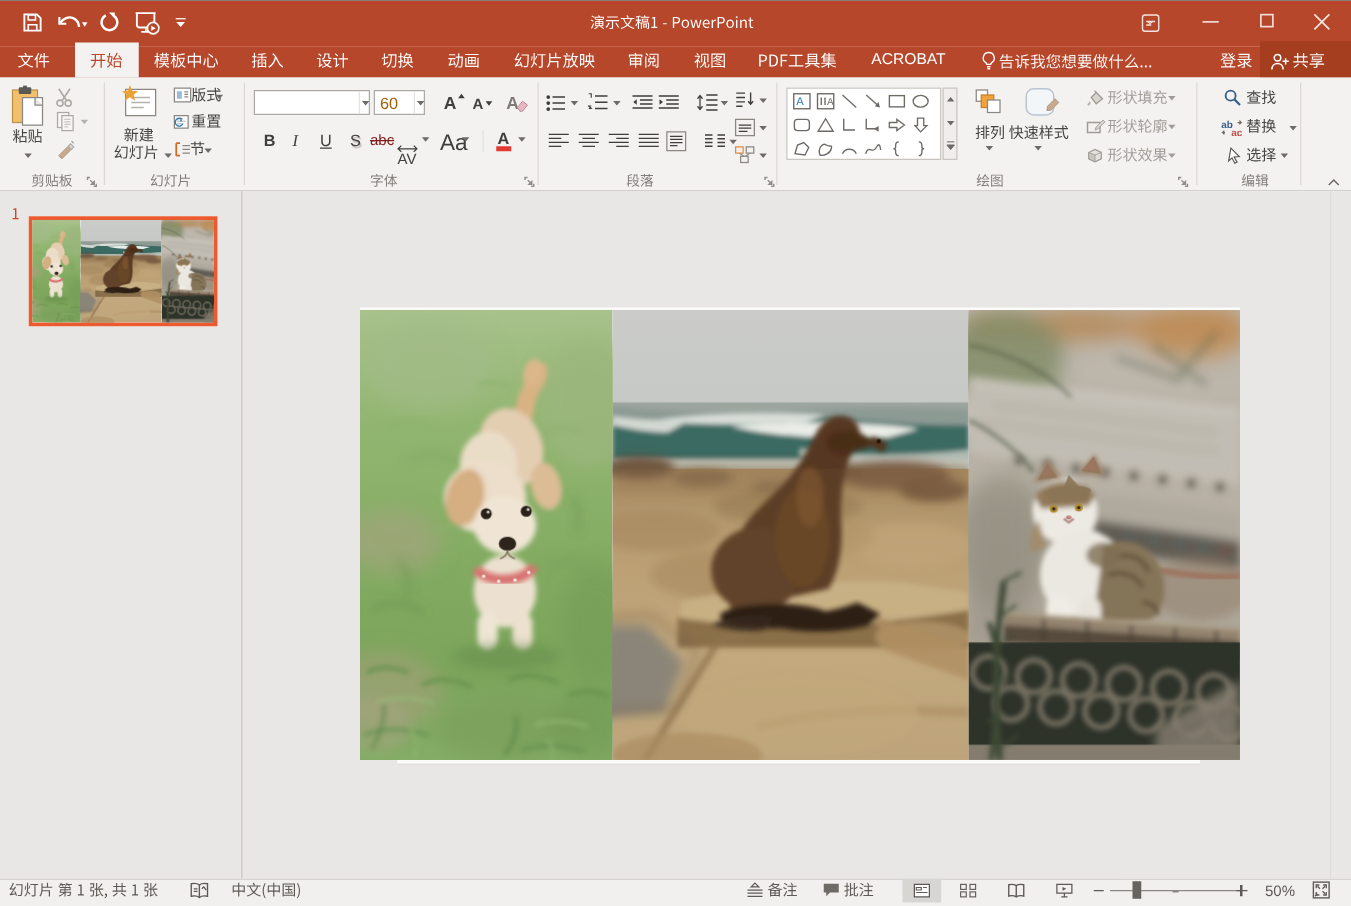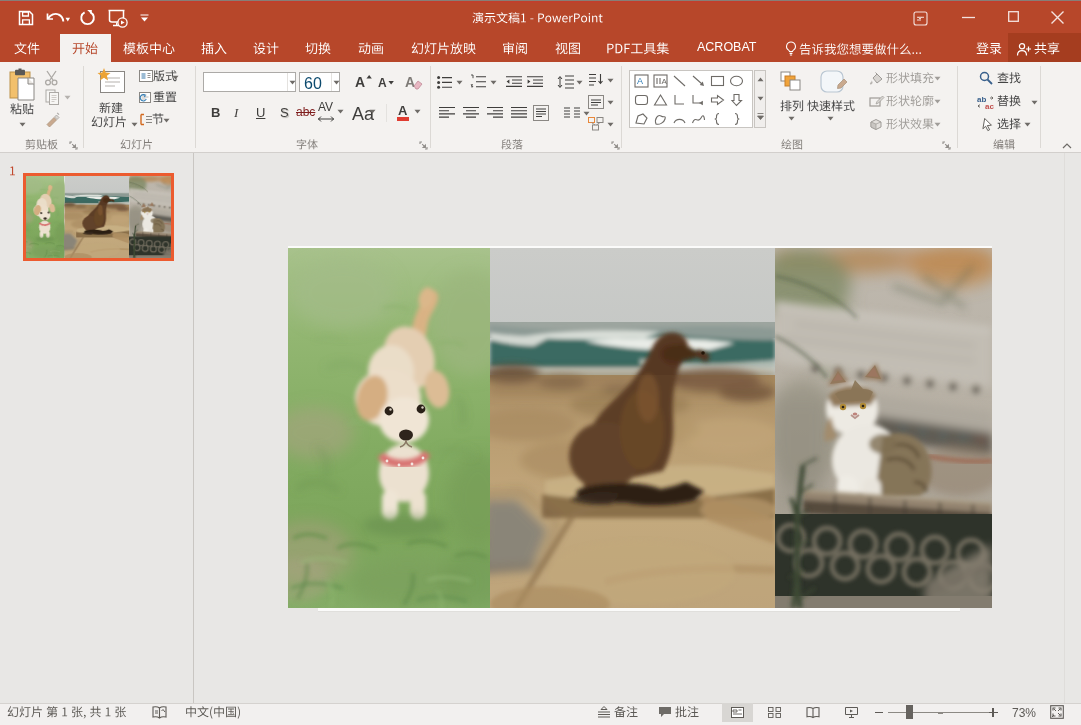--- a/index.html
+++ b/index.html
@@ -261,21 +261,21 @@
       <g transform="translate(0,9.5) scale(0.0110)">
         <path d="M476 -742L883 -742L883 -671L476 -671ZM851 -742L926 -742Q926 -742 926 -734Q926 -726 926 -716Q926 -706 926 -701Q921 -518 916 -392Q910 -266 902 -186Q895 -105 884 -61Q874 -17 858 2Q842 25 823 34Q804 43 777 46Q750 49 707 48Q664 47 619 44Q618 28 612 7Q605 -14 595 -30Q645 -26 687 -25Q729 -24 748 -24Q762 -24 772 -28Q782 -31 790 -41Q803 -55 812 -98Q822 -140 829 -220Q836 -299 841 -423Q846 -547 851 -724ZM363 -266L426 -290Q451 -242 476 -188Q500 -133 520 -82Q539 -30 549 10L481 39Q473 0 454 -52Q435 -105 412 -161Q388 -217 363 -266ZM78 -374Q76 -382 72 -396Q67 -409 62 -424Q57 -438 52 -448Q67 -452 82 -470Q97 -489 115 -518Q124 -532 143 -564Q162 -596 184 -640Q207 -685 230 -736Q252 -786 269 -837L345 -807Q316 -737 280 -666Q245 -596 206 -532Q168 -469 129 -417L129 -415Q129 -415 122 -411Q114 -407 104 -400Q94 -394 86 -387Q78 -380 78 -374ZM78 -374L77 -433L117 -457L370 -474Q367 -458 365 -439Q363 -420 363 -407Q276 -400 223 -395Q170 -390 141 -386Q112 -383 99 -380Q86 -377 78 -374ZM86 1Q84 -7 80 -20Q75 -34 70 -48Q64 -62 59 -72Q77 -78 98 -101Q120 -124 149 -162Q165 -181 195 -224Q225 -267 263 -326Q301 -384 339 -452Q377 -521 408 -590L483 -556Q433 -460 376 -368Q319 -275 258 -192Q198 -110 139 -42L139 -40Q139 -40 131 -36Q123 -32 112 -26Q102 -19 94 -12Q86 -5 86 1ZM86 1L82 -63L124 -91L468 -148Q466 -132 466 -112Q465 -91 466 -79Q371 -62 308 -50Q244 -38 204 -30Q163 -22 140 -16Q117 -11 105 -7Q93 -3 86 1ZM1219 -835L1292 -835L1292 -515Q1292 -437 1286 -358Q1279 -279 1260 -202Q1241 -125 1202 -54Q1163 17 1097 80Q1092 71 1082 60Q1073 50 1062 40Q1052 30 1043 25Q1104 -33 1139 -98Q1174 -163 1191 -232Q1208 -302 1214 -374Q1219 -445 1219 -515ZM1100 -635L1157 -628Q1156 -588 1150 -540Q1145 -493 1136 -448Q1127 -402 1114 -366L1056 -390Q1068 -421 1077 -464Q1086 -506 1092 -551Q1097 -596 1100 -635ZM1380 -651L1444 -626Q1423 -576 1399 -518Q1375 -461 1353 -422L1307 -443Q1319 -471 1333 -508Q1347 -545 1360 -583Q1372 -621 1380 -651ZM1271 -281Q1283 -271 1307 -247Q1331 -223 1358 -195Q1385 -167 1408 -142Q1430 -118 1440 -107L1390 -49Q1377 -67 1355 -94Q1333 -120 1308 -148Q1283 -177 1260 -202Q1238 -226 1223 -241ZM1444 -758L1961 -758L1961 -685L1444 -685ZM1707 -729L1786 -729L1786 -30Q1786 8 1775 29Q1764 50 1737 60Q1710 70 1662 72Q1614 74 1543 74Q1541 63 1536 48Q1531 34 1525 19Q1519 4 1512 -7Q1549 -5 1584 -4Q1618 -4 1644 -4Q1669 -5 1680 -5Q1695 -6 1701 -12Q1707 -17 1707 -30ZM2219 -581L2903 -581L2903 -504L2219 -504ZM2542 -839L2621 -839L2621 -546L2542 -546ZM2180 -814L2258 -814L2258 -481Q2258 -406 2252 -331Q2247 -256 2231 -184Q2215 -112 2183 -45Q2151 22 2097 82Q2091 72 2080 62Q2070 51 2059 40Q2048 30 2038 23Q2102 -48 2132 -131Q2162 -214 2171 -303Q2180 -392 2180 -481ZM2216 -344L2749 -344L2749 80L2668 80L2668 -267L2216 -267Z" fill="#807C78"></path>
       </g>
     </svg>
     <div class="combo" style="left:203px;top:72px;width:93px;height:20px"></div>
     <div class="csep" style="left:287px;top:73px;height:18px"></div>
     <svg class="ic" style="left:289px;top:80px" width="7" height="5" viewBox="0 0 7 5">
       <path d="M0.5 0.8h6L3.5 4.4z" fill="#6E6B67"></path>
     </svg>
     <div class="combo" style="left:299px;top:72px;width:41px;height:20px"></div>
-    <div class="abs" style="left:304px;top:75px;font-size:16px;color:#0c4a6e">60</div>
+    <div class="abs" style="left:304px;top:75px;font-size:13px;color:#a16207">60</div>
     <div class="csep" style="left:331px;top:73px;height:18px"></div>
     <svg class="ic" style="left:333px;top:80px" width="7" height="5" viewBox="0 0 7 5">
       <path d="M0.5 0.8h6L3.5 4.4z" fill="#6E6B67"></path>
     </svg>
     <div class="abs" style="left:355px;top:74px;font-size:14px;font-weight:bold;color:#3F3E3C">A</div>
     <svg class="ic" style="left:366px;top:75px" width="7" height="7" viewBox="0 0 7 7">
       <path d="M3.5 0L6.5 4H0.5z" fill="#3F3E3C" transform="scale(.9)"></path>
     </svg>
     <div class="abs" style="left:378px;top:76px;font-size:12px;font-weight:bold;color:#3F3E3C">A</div>
     <svg class="ic" style="left:388px;top:80px" width="7" height="7" viewBox="0 0 7 7">
@@ -283,21 +283,21 @@
     </svg>
     <div class="abs" style="left:405px;top:74px;font-size:14px;font-weight:bold;color:#7E7B77">A</div>
     <svg class="ic" style="left:413px;top:80px" width="10" height="9" viewBox="0 0 10 9">
       <path d="M1 6l4-5 4 3-4 5H3z" fill="#E8B7C2" stroke="#C08A98" stroke-width="0.8"></path>
     </svg>
     <div class="abs" style="left:211px;top:105px;font-size:13px;font-weight:bold;color:#3F3E3C">B</div>
     <div class="abs" style="left:234px;top:105px;font-size:13px;font-style:italic;font-family:'Liberation Serif',serif;color:#3F3E3C">I</div>
     <div class="abs" style="left:256px;top:105px;font-size:13px;text-decoration:underline;color:#3F3E3C">U</div>
     <div class="abs" style="left:280px;top:105px;font-size:13px;color:#3F3E3C;text-shadow:1px 1px 1px #B5B2AE">S</div>
     <div class="abs" style="left:296px;top:105px;font-size:12px;color:#7f1d1d;text-decoration:line-through">abc</div>
-    <div class="abs" style="left:318px;top:100px;font-size:12px;color:#3F3E3C">AV</div>
+    <div class="abs" style="left:318px;top:120px;font-size:12px;color:#3F3E3C">AV</div>
     <svg class="ic" style="left:318px;top:116px" width="16" height="6" viewBox="0 0 16 6">
       <path d="M0 3h16M3 0.5L0.5 3 3 5.5M13 0.5L15.5 3 13 5.5" fill="none" stroke="#3F3E3C" stroke-width="1"></path>
     </svg>
     <svg class="ic" style="left:337px;top:109px" width="7" height="5" viewBox="0 0 7 5">
       <path d="M0.5 0.8h6L3.5 4.4z" fill="#6E6B67"></path>
     </svg>
     <div class="abs" style="left:352px;top:104px;font-size:18px;color:#3F3E3C">Aa</div>
     <svg class="ic" style="left:369px;top:109px" width="7" height="5" viewBox="0 0 7 5">
       <path d="M0.5 0.8h6L3.5 4.4z" fill="#6E6B67"></path>
     </svg>
@@ -932,18 +932,18 @@
     <svg class="ic" style="left:845px;top:707px" width="13" height="11" viewBox="0 0 13 11">
       <path d="M0.5 0.5h12v7h-12zM4 10.5h5M6.5 7.5v3" fill="none" stroke="#5D5A56"></path>
       <path d="M5 2.5l3 1.5-3 1.5z" fill="#5D5A56"></path>
     </svg>
     <div class="abs" style="left:875px;top:711.5px;width:8px;height:1.6px;background:#5D5A56"></div>
     <div class="abs" style="left:888px;top:712px;width:105px;height:1px;background:#8C8984"></div>
     <div class="abs" style="left:938px;top:711.5px;width:5px;height:2px;background:#8C8984"></div>
     <div class="abs" style="left:906px;top:705px;width:7px;height:14px;background:#66635F"></div>
     <div class="abs" style="left:988.5px;top:711.5px;width:9px;height:1.6px;background:#5D5A56"></div>
     <div class="abs" style="left:992.2px;top:708px;width:1.6px;height:9px;background:#5D5A56"></div>
-    <div class="abs" style="left:1012px;top:706px;font-size:12px;color:#5D5A56">73%</div>
+    <div class="abs" style="left:1012px;top:706px;font-size:12px;color:#5D5A56">50%</div>
     <svg class="ic" style="left:1050px;top:705px" width="14" height="14" viewBox="0 0 14 14">
       <rect x="0.7" y="0.7" width="12.6" height="12.6" fill="none" stroke="#5D5A56" stroke-width="1.1"></rect>
       <path d="M4 4l2 2m4 4l-2-2m0-2l2-2m-8 8l2-2" stroke="#5D5A56" stroke-width="1"></path>
       <path d="M3 5.5v-2.5h2.5M8.5 3h2.5v2.5M11 8.5v2.5h-2.5M5.5 11h-2.5v-2.5" fill="none" stroke="#5D5A56" stroke-width="1.1"></path>
     </svg>
   </div>
 </body></html>

